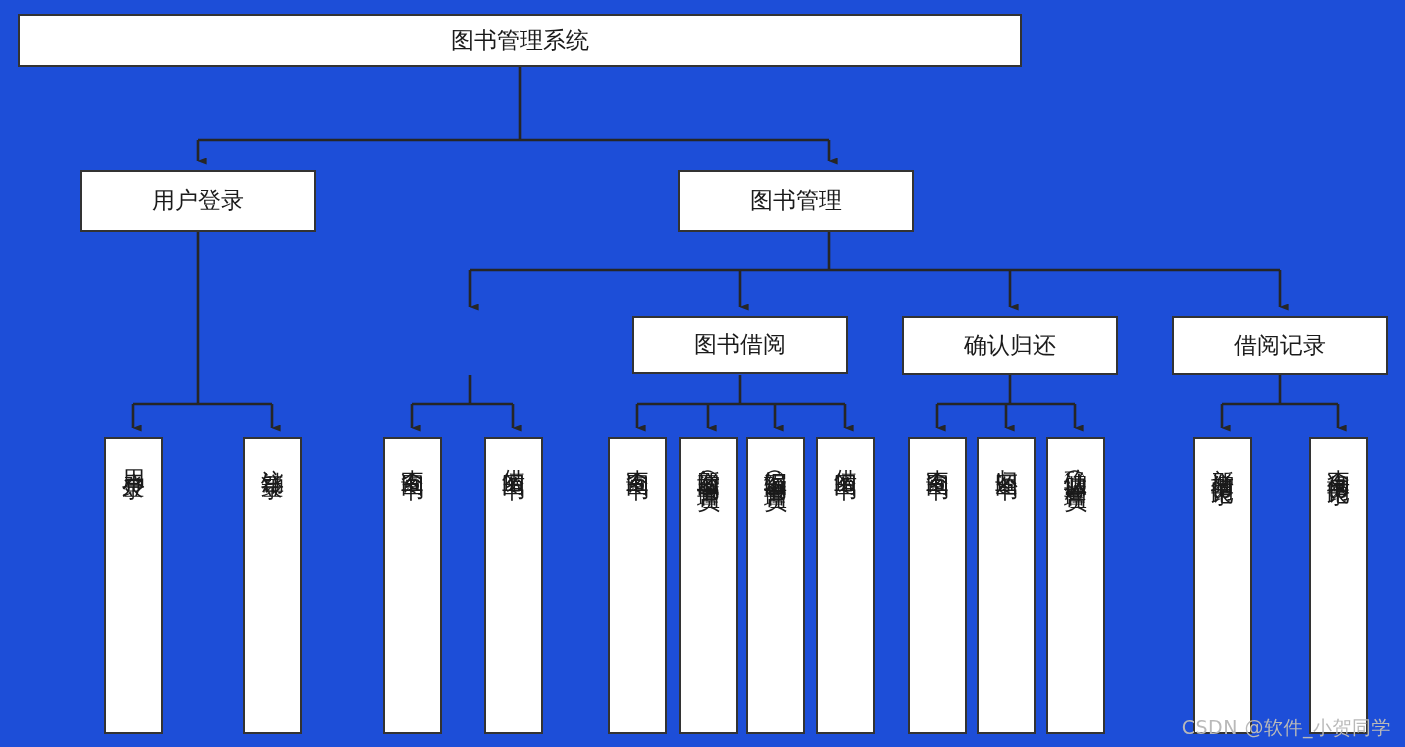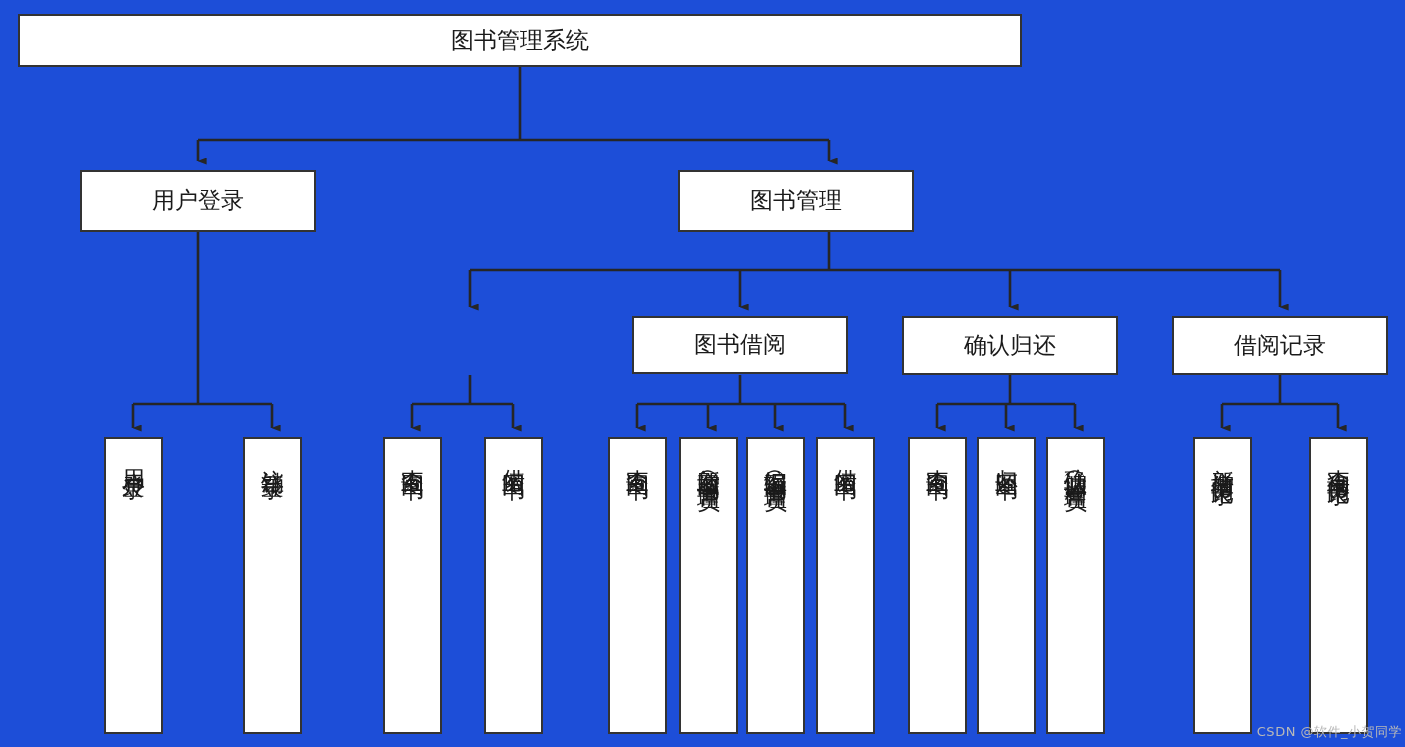--- a/index.html
+++ b/index.html
@@ -59,23 +59,23 @@
   .node.vert .node-label {
     writing-mode: vertical-rl;
     text-orientation: upright;
     font-size: 23px;
     letter-spacing: 3px;
     line-height: 1;
     white-space: nowrap;
   }
   .watermark {
     position: absolute;
-    right: 3px;
+    right: 14px;
     bottom: 6px;
-    font-size: 13px;
+    font-size: 19px;
     color: #b9b9b9;
     letter-spacing: 0.5px;
     white-space: nowrap;
     user-select: none;
   }
 </style>
 </head>
 <body>
 
 <div id="diagram-root">

